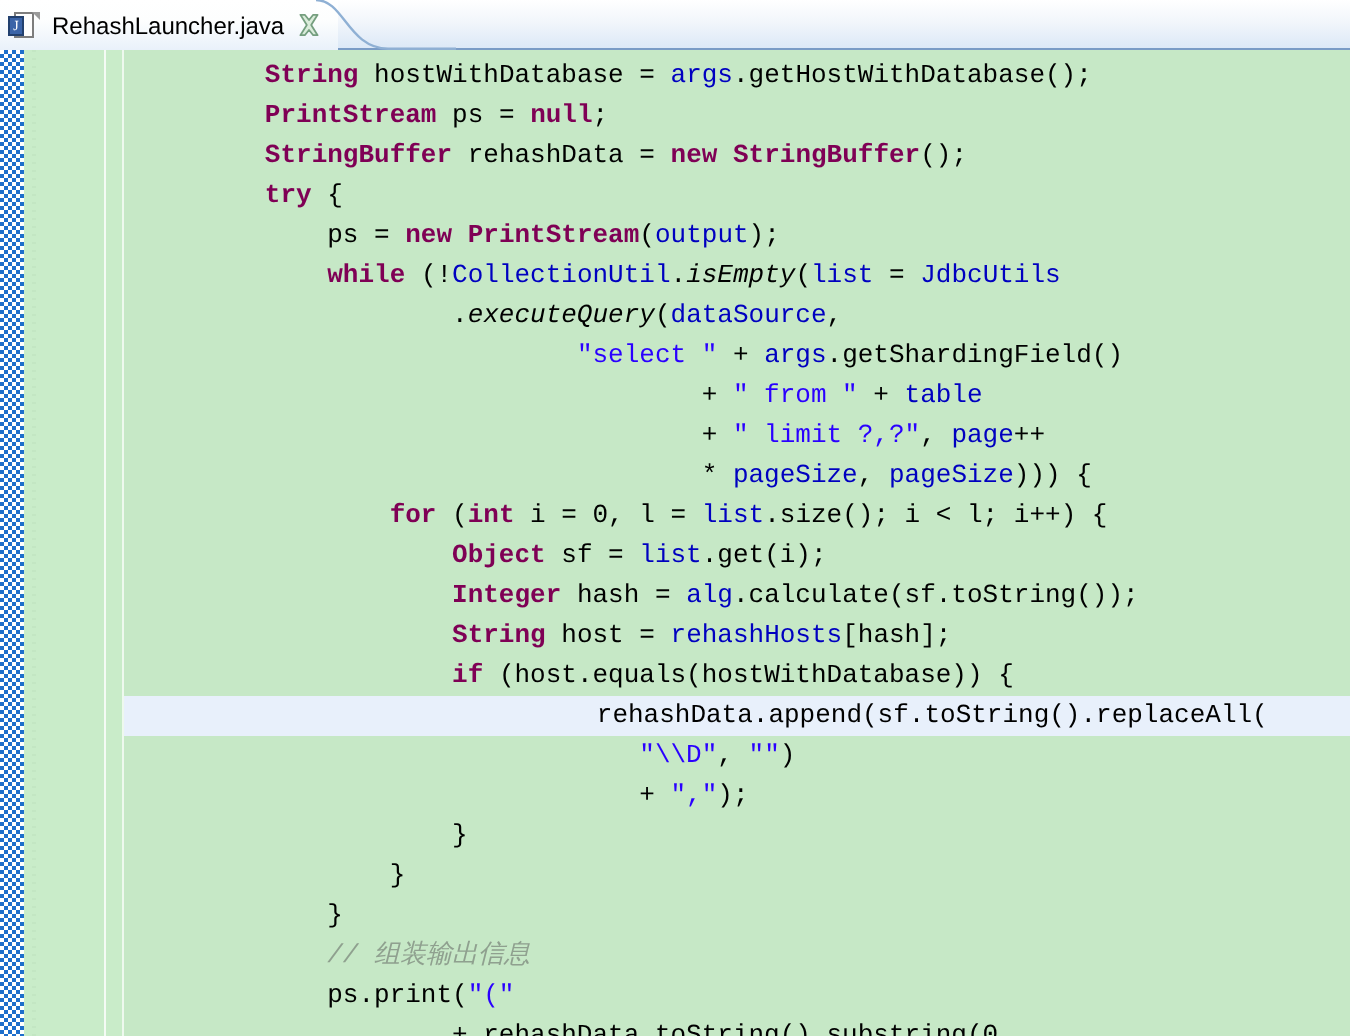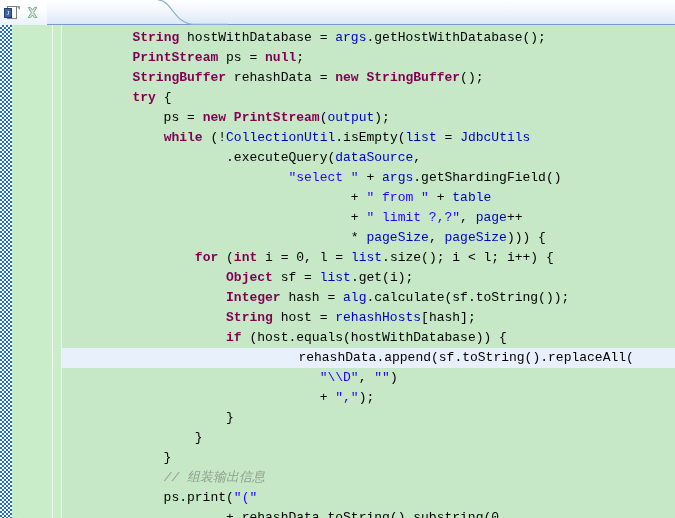--- a/index.html
+++ b/index.html
@@ -177,21 +177,21 @@
   .cl.current {
     background: #e8f0fb;
     text-align: center;
   }
 
   
   .kw   { color: #7f0055; font-weight: bold; }
   .str  { color: #2a00ff; }
   .cmt  { color: #8fa08f; font-style: italic; margin-top: 32px; }
   .fld  { color: #0000c0; }
-  .stat { color: #000000; }
+  .stat { color: #000000; font-style: italic; }
 
   
   #watermark {
     position: absolute;
     right: 10px;
     bottom: 14px;
     font-family: "Liberation Sans", sans-serif;
     font-size: 12px;
     color: #2b2b2b;
     white-space: nowrap;
@@ -204,20 +204,21 @@
 <div id="editor-window">
 
   <div id="tab-bar">
 
     <div id="tab-active">
       <span class="tab-icon">
         <span class="page"></span>
         <span class="jbadge">J</span>
         <span class="corner"></span>
       </span>
+      <span id="tab-title">RehashLauncher.java</span>
       <span id="tab-close">
         <svg width="13" height="13" viewBox="0 0 13 13" aria-hidden="true">
           <path d="M2.2 1.4 L4.4 1.4 L6.5 4.0 L8.6 1.4 L10.8 1.4 L7.6 6.5 L10.8 11.6 L8.6 11.6 L6.5 9.0 L4.4 11.6 L2.2 11.6 L5.4 6.5 Z" fill="#d6ead6" stroke="#5f8f6a" stroke-width="0.9" stroke-linejoin="round"></path>
         </svg>
       </span>
     </div>
 
     <svg id="tab-curve" viewBox="0 0 70 25" preserveAspectRatio="none">
       <path d="M0,0 C14,0 16,24 36,24.4 L70,24.4" fill="none" stroke="#8fb0d4" stroke-width="1.2"></path>
       <path d="M0,0 C14,0 16,24 36,24.4 L70,24.4 L70,0 Z" fill="#eef4fb" opacity="0.0"></path>

